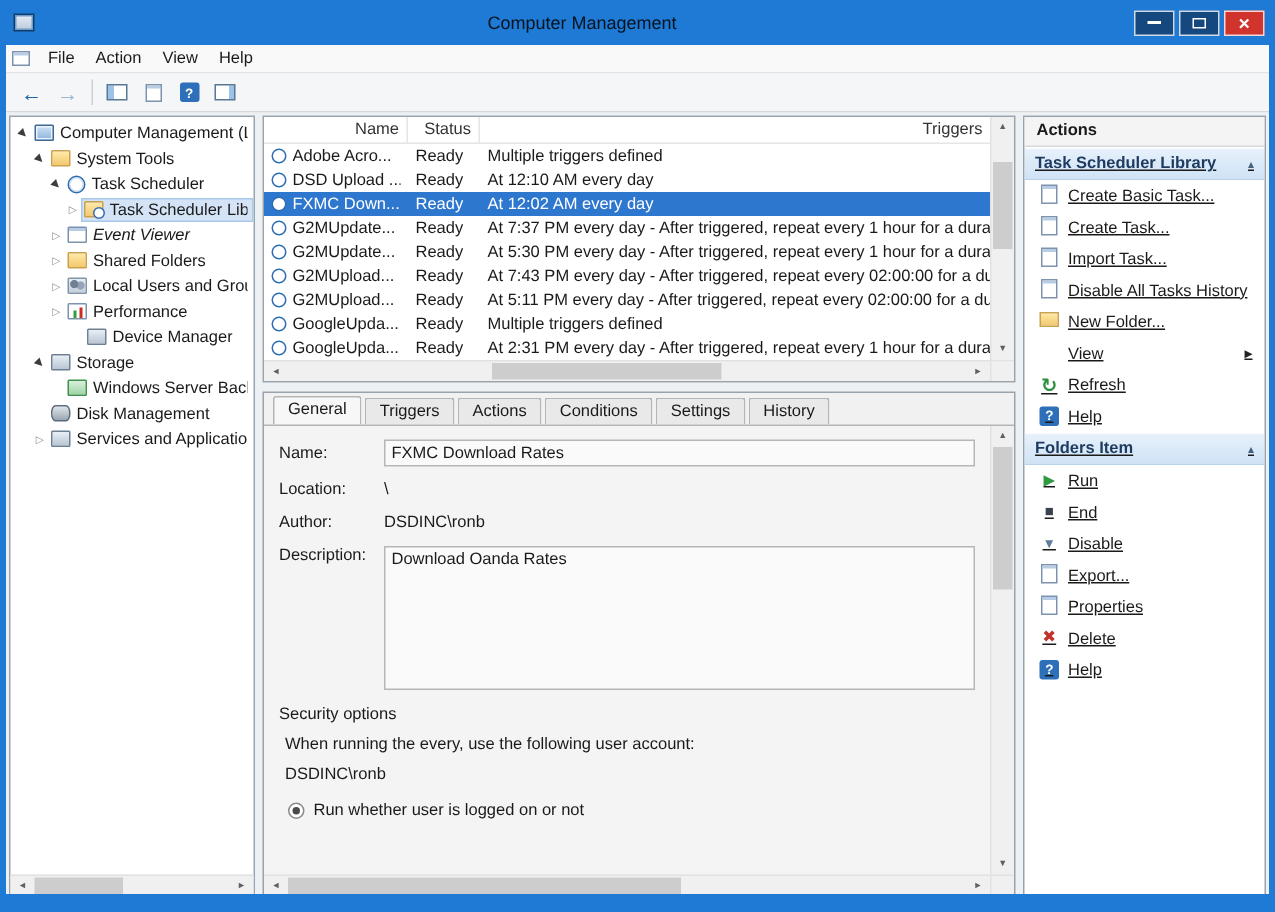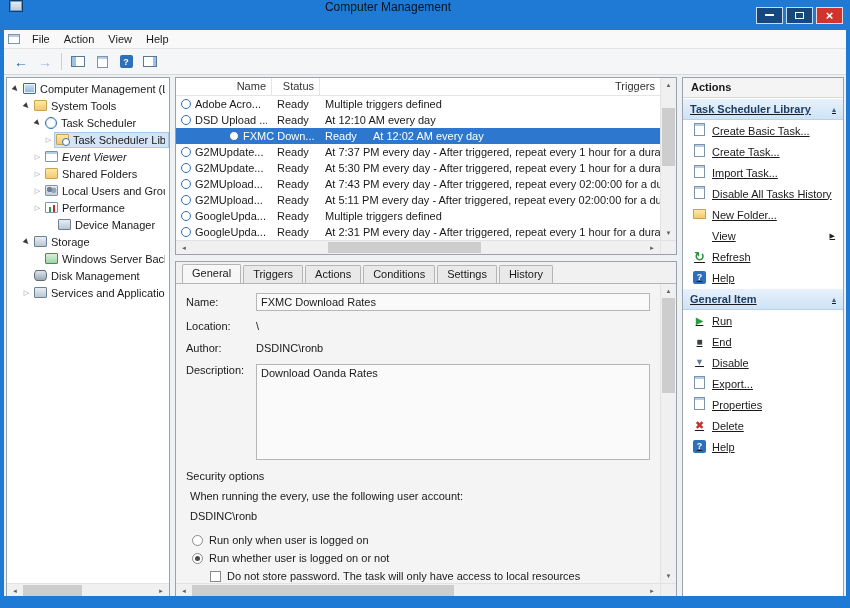--- a/index.html
+++ b/index.html
@@ -10,21 +10,21 @@
   html,body{margin:0;padding:0;background:#fff;}
   *{box-sizing:border-box;}
   .window{
     width:850px;height:608px;position:relative;overflow:hidden;
     border-left:4px solid var(--frame);border-right:4px solid var(--frame);
     border-bottom:12px solid var(--frame);
     background:#eef1f4;
     font-family:"Liberation Sans","DejaVu Sans",sans-serif;font-size:11px;color:#1a1a1a;
   }
   
-  .titlebar{height:30px;background:var(--frame);display:flex;padding:0 3px;}
+  .titlebar{height:30px;background:var(--frame);display:flex;align-items:center;padding:12px 3px;}
   .win-icon{width:14px;height:12px;margin-left:2px;flex:none;background:linear-gradient(#e8eef5,#b9c9da);border:1px solid #0f3e6e;box-shadow:inset 0 0 0 1px #6f9cc8;}
   .title{flex:1;text-align:center;color:#06131f;font-size:12px;}
   .caption-buttons{display:flex;align-items:center;}
   .cap-btn{width:27px;height:17px;margin-left:3px;display:flex;align-items:center;justify-content:center;border:1px solid rgba(255,255,255,.8);background:#15487f;}
   .cap-close{background:#d0342c;}
   .glyph-min{width:9px;height:2px;background:#fff;}
   .glyph-max{width:9px;height:7px;border:1px solid #fff;}
   .glyph-close{color:#fff;font-size:13px;font-weight:bold;line-height:1;}
   
   .menubar{height:19px;background:#f9f9f9;border-bottom:1px solid #e3e3e3;display:flex;align-items:center;padding:0 4px;}
@@ -83,21 +83,21 @@
   .list-block{height:178px;flex:none;display:flex;flex-direction:column;overflow:hidden;}
   .list-top{flex:1;display:flex;min-height:0;}
   .rows-col{flex:1;min-width:0;display:flex;flex-direction:column;overflow:hidden;}
   .list-header{display:flex;height:18px;flex:none;border-bottom:1px solid #e5e5e5;color:#333;text-align:right;}
   .hcell{padding:2px 5px;border-right:1px solid #e5e5e5;overflow:hidden;white-space:nowrap;}
   .col-name{width:96px;flex:none;}
   .col-status{width:48px;flex:none;}
   .col-trig{flex:1;min-width:0;border-right:none;}
   .lrow{display:flex;height:16px;flex:none;align-items:center;white-space:nowrap;}
   .lrow .cell{padding:0 5px;overflow:hidden;display:flex;align-items:center;height:100%;}
-  .lrow.selected{background:var(--sel);color:#fff;padding-left:48px;}
+  .lrow.selected{background:var(--sel);color:#fff;}
   .row-clock{width:10px;height:10px;border-radius:50%;background:#fff;border:1px solid #2f6db2;margin-right:4px;flex:none;}
   .nm{overflow:hidden;white-space:nowrap;}
   
   .details-block{flex:1;min-height:0;background:#f1f1f1;display:flex;flex-direction:column;overflow:hidden;}
   .tabs{display:flex;align-items:flex-end;padding:3px 6px 0 6px;height:21px;flex:none;background:#f1f1f1;}
   .tab{padding:2px 9px 3px 9px;border:1px solid #b5b5b5;border-bottom:none;background:#e9e9e9;margin-right:2px;border-radius:2px 2px 0 0;}
   .tab.active{background:#f7f7f7;padding-bottom:4px;font-weight:normal;}
   .details-body{flex:1;display:flex;min-height:0;border-top:1px solid #b5b5b5;background:#f4f4f4;}
   .form{flex:1;min-width:0;overflow:hidden;padding-top:8px;}
   .frow{display:flex;align-items:center;margin:0 10px 6px 10px;height:20px;}
@@ -425,30 +425,22 @@
               <span class="fplain">DSDINC\ronb</span>
             </div>
             <div class="frow desc">
               <span class="flabel">Description:</span>
               <span class="fbox fdesc">Download Oanda Rates</span>
             </div>
             <div class="sec-title">Security options</div>
             <div class="sec-caption">When running the every, use the following user account:</div>
             <div class="sec-account">DSDINC\ronb</div>
             <div class="opt-row">
-              <span class="radio"></span>
-              <span>Run only when user is logged on</span>
-            </div>
-            <div class="opt-row">
               <span class="radio checked"></span>
               <span>Run whether user is logged on or not</span>
-            </div>
-            <div class="opt-row indent">
-              <span class="checkbox"></span>
-              <span>Do not store password.  The task will only have access to local resources</span>
             </div>
 
           </div>
           <div class="vscroll">
             <div class="sarr">▲</div>
             <div class="strack">
                 <div class="sthumbv" style="top:0;height:95px"></div>
               </div>
             <div class="sarr">▼</div>
           </div>
@@ -500,21 +492,21 @@
           </div>
           <div class="aitem">
             <span class="aicon ag-refresh">↻</span>
             <span class="albl">Refresh</span>
           </div>
           <div class="aitem">
             <span class="aicon ag-help">?</span>
             <span class="albl">Help</span>
           </div>
           <div class="asec-header">
-            <span class="asec-title">General Item</span>
+            <span class="asec-title">Folders Item</span>
             <span class="asec-chevron">▴</span>
           </div>
           <div class="aitem">
             <span class="aicon ag-run">▶</span>
             <span class="albl">Run</span>
           </div>
           <div class="aitem">
             <span class="aicon ag-end">■</span>
             <span class="albl">End</span>
           </div>

